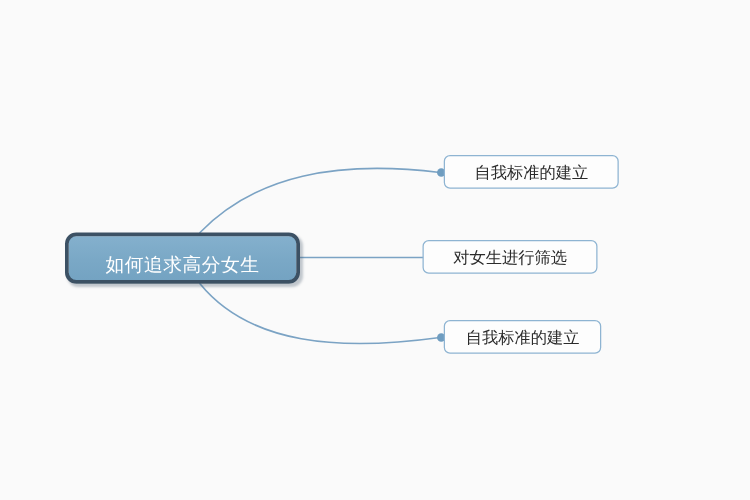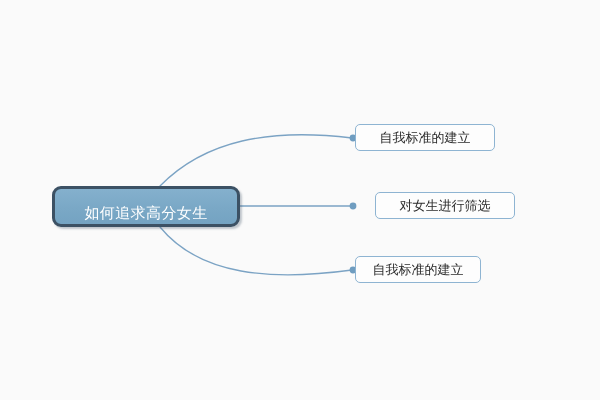--- a/index.html
+++ b/index.html
@@ -65,21 +65,21 @@
     justify-content: center;
     padding: 0 10px;
   }
   .branch-label {
     color: #2b2b2b;
     font-size: 13px;
     line-height: 1;
     white-space: nowrap;
   }
   .branch-1 { left: 355px; top: 124px; width: 140px; }
-  .branch-2 { left: 375px; top: 192px; width: 140px; }
+  .branch-2 { left: 338px; top: 192px; width: 140px; }
   .branch-3 { left: 355px; top: 256px; width: 126px; }
 </style>
 </head>
 <body>
 
 <div id="mindmap-canvas">
 
   <svg id="connector-layer" viewBox="0 0 600 400" width="600" height="400">
     <path d="M 160 186 C 205 140 270 128 352 138" fill="none" stroke="#7ba3c4" stroke-width="1.3" stroke-linecap="round"></path>
     <path d="M 240 206 L 352 206" fill="none" stroke="#7ba3c4" stroke-width="1.3" stroke-linecap="round"></path>

